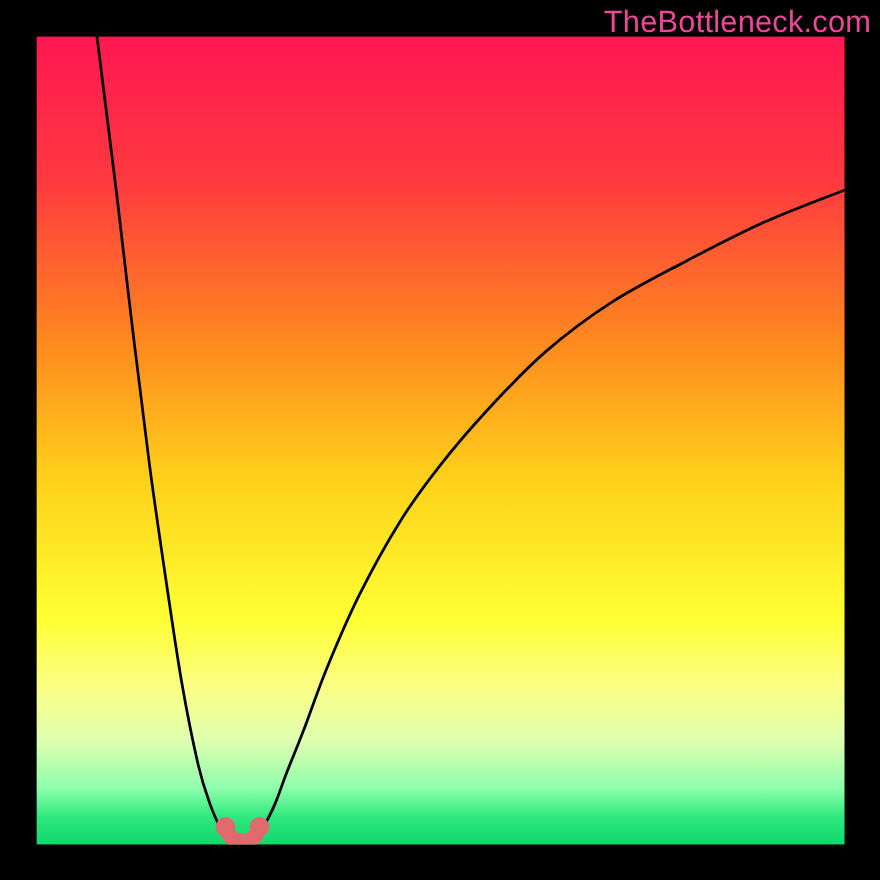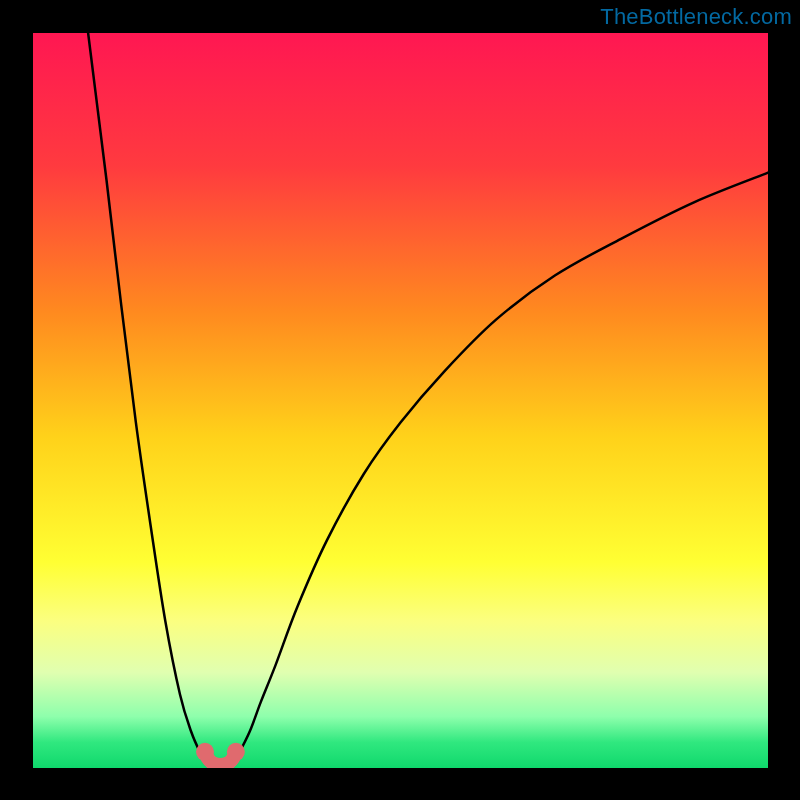--- a/index.html
+++ b/index.html
@@ -23,22 +23,22 @@
     left: 33px;
     top: 33px;
     width: 735px;
     height: 735px;
     overflow: hidden;
   }
   .watermark {
     position: absolute;
     top: 4px;
     right: 8px;
-    color: #0369a1;
-    font-size: 22px;
+    color: #ec4899;
+    font-size: 28px;
     font-weight: 400;
     letter-spacing: 0.2px;
     user-select: none;
   }
   svg { display: block; }
 </style>
 </head>
 <body>
 
 <div class="frame">

